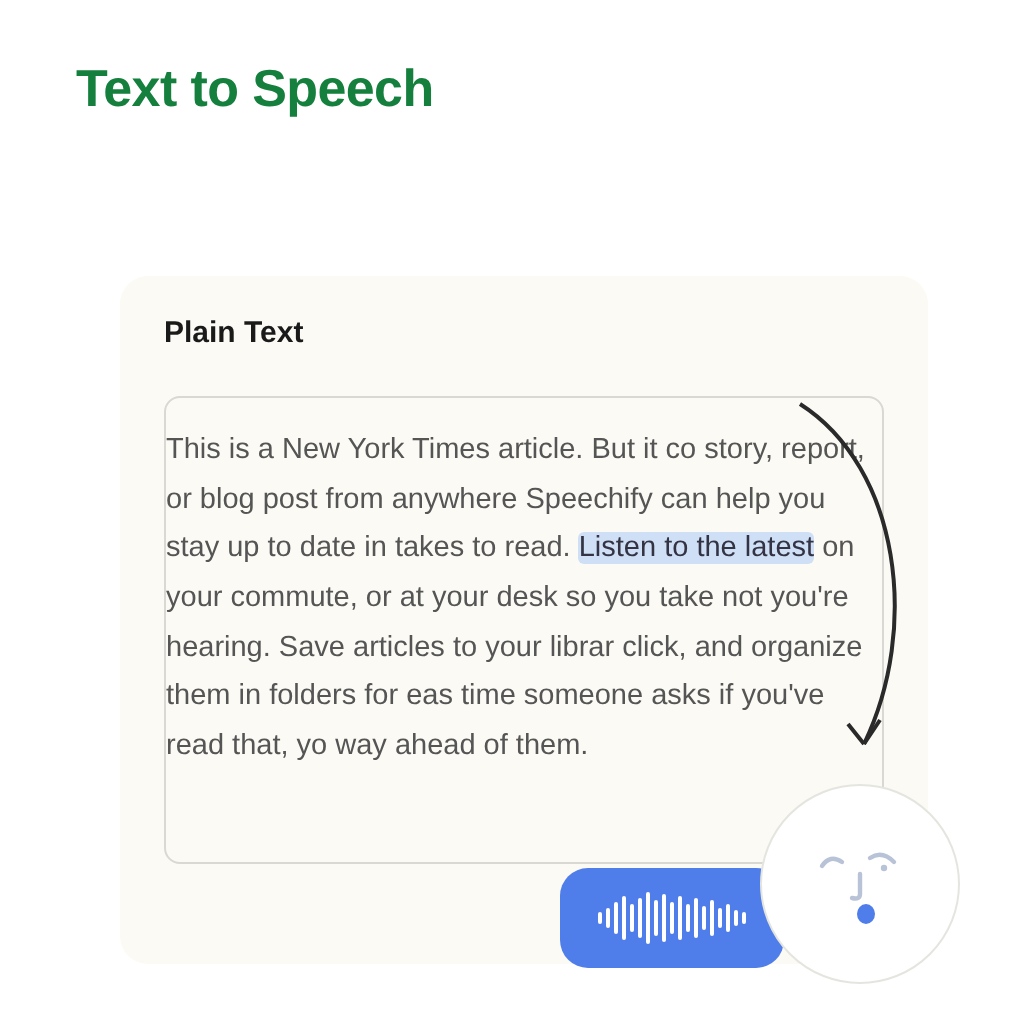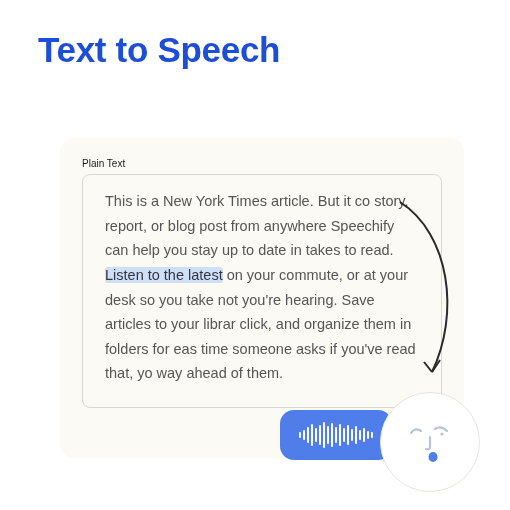--- a/index.html
+++ b/index.html
@@ -8,46 +8,46 @@
     height: 510px;
     font-family: -apple-system, BlinkMacSystemFont, "Segoe UI", Arial, sans-serif;
     background: #fff;
     position: relative;
     overflow: hidden;
   }
   .heading {
     position: absolute;
     top: 28px;
     left: 38px;
-    font-size: 35px;
+    font-size: 26px;
     font-weight: 800;
-    color: #1d4ed8;
+    color: #15803d;
     line-height: 1.25;
     letter-spacing: -0.3px;
   }
   .card {
     position: absolute;
     top: 138px;
     left: 60px;
     width: 404px;
     background: #fbfaf4;
     border-radius: 14px;
     padding: 20px 22px 50px 22px;
   }
   .card-label {
-    font-size: 10px;
-    font-weight: 400;
+    font-size: 15px;
+    font-weight: 700;
     color: #1a1a1a;
-    margin-bottom: 5px;
+    margin-bottom: 23px;
   }
   .text-box {
     border: 1px solid #d9d8d2;
     border-radius: 8px;
     background: #fbfaf4;
-    padding: 14px 22px;
+    padding: 14px 0;
     font-size: 14.5px;
     line-height: 1.7;
     color: #555;
     height: 234px;
     overflow: hidden;
   }
   .highlight {
     background: #cfe0f6;
     color: #334;
     border-radius: 3px;

